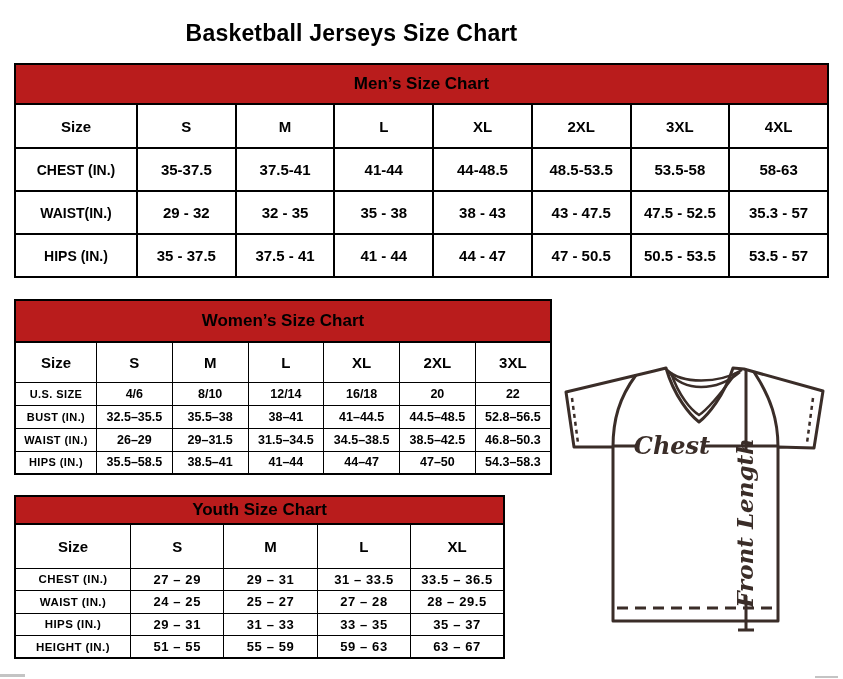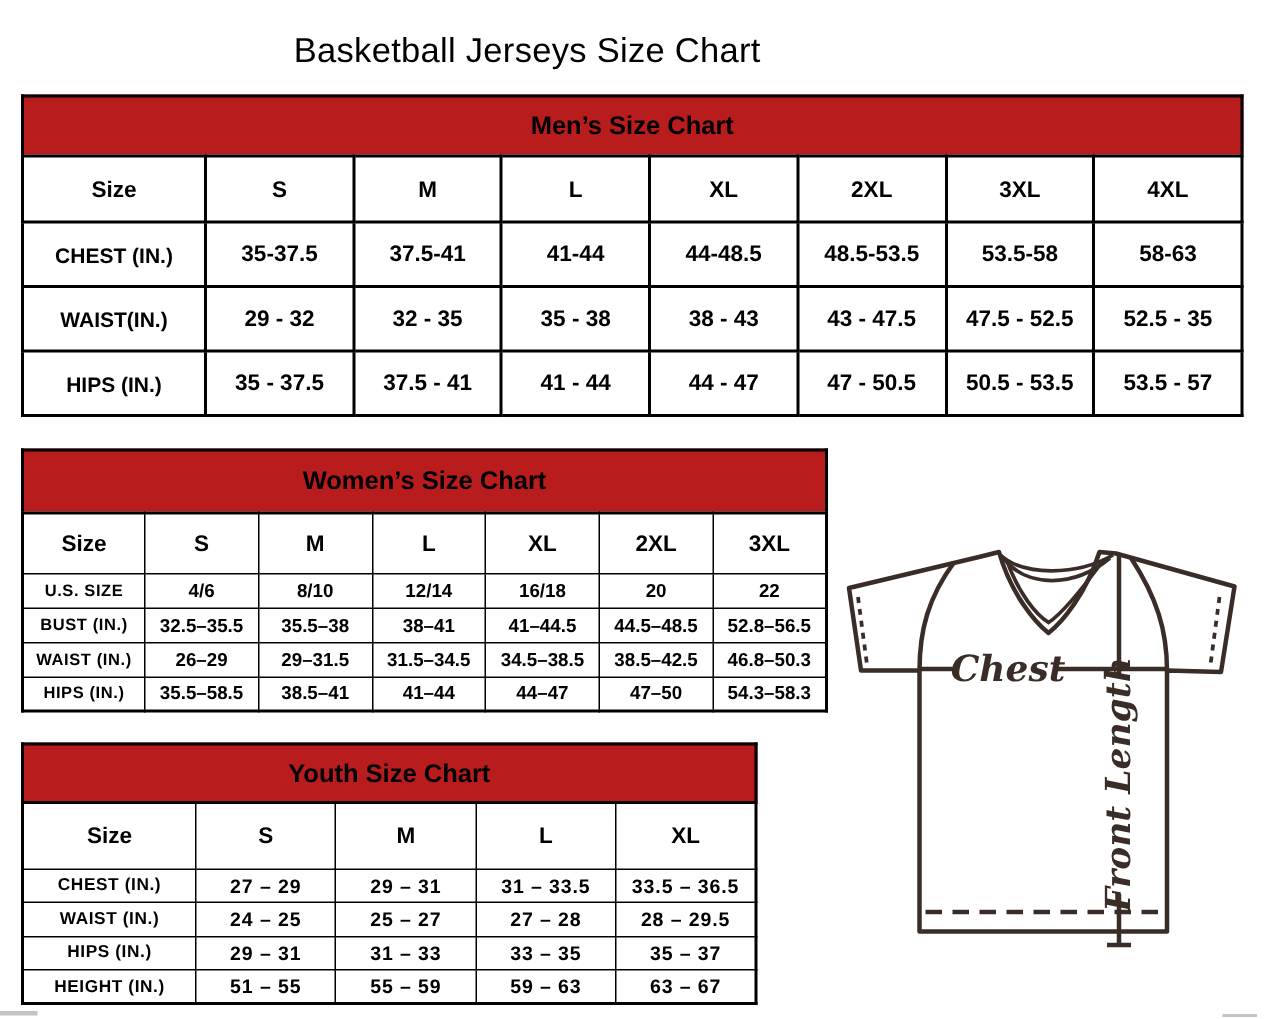--- a/index.html
+++ b/index.html
@@ -2,21 +2,21 @@
 <html><head>
 <meta charset="utf-8">
 <style>
   html,body{margin:0;padding:0;}
   body{
     width:843px;height:679px;position:relative;background:#ffffff;
     font-family:"Liberation Sans",sans-serif;color:#000;overflow:hidden;
   }
   .page-title{
     position:absolute;top:5px;left:0;width:703px;text-align:center;
-    font-size:23px;font-weight:normal;letter-spacing:.2px;
+    font-size:23px;font-weight:bold;letter-spacing:.2px;
   }
   .chart{position:absolute;}
   .chart .band{
     box-sizing:border-box;border:2px solid #000;border-bottom:0;
     background:#b91c1c;display:flex;align-items:center;justify-content:center;
     font-weight:bold;font-size:17px;
   }
   .chart table{
     width:100%;border-collapse:collapse;table-layout:fixed;
     border:2px solid #000;
@@ -38,21 +38,21 @@
   .womens .band{height:42px;}
   .womens th,.womens td{border:1.5px solid #000;}
   .womens thead tr{height:40px;}
   .womens thead th{font-size:15px;}
   .womens thead th:first-child{width:80px;}
   .womens tbody tr{height:23px;padding-left:44px;}
   .womens tbody th{font-size:11px;letter-spacing:.4px;}
   .womens tbody td{font-size:12.5px;}
   
   .youth{left:14px;top:495px;width:491px;}
-  .youth .band{height:39px;}
+  .youth .band{height:28px;}
   .youth th,.youth td{border:1.5px solid #000;}
   .youth thead tr{height:44px;}
   .youth thead th{font-size:15px;}
   .youth thead th:first-child{width:114px;}
   .youth tbody tr{height:22.5px;}
   .youth tbody th{font-size:11.5px;letter-spacing:.4px;}
   .youth tbody td{font-size:13px;letter-spacing:.6px;margin-left:20px;}
   
   .jersey{position:absolute;left:556px;top:358px;width:287px;height:305px;margin:0;}
   .jersey svg{display:block;}
@@ -97,21 +97,21 @@
           <td>58-63</td>
         </tr>
         <tr>
           <th>WAIST(IN.)</th>
           <td>29 - 32</td>
           <td>32 - 35</td>
           <td>35 - 38</td>
           <td>38 - 43</td>
           <td>43 - 47.5</td>
           <td>47.5 - 52.5</td>
-          <td>52.5 - 35</td>
+          <td>35.3 - 57</td>
         </tr>
         <tr>
           <th>HIPS (IN.)</th>
           <td>35 - 37.5</td>
           <td>37.5 - 41</td>
           <td>41 - 44</td>
           <td>44 - 47</td>
           <td>47 - 50.5</td>
           <td>50.5 - 53.5</td>
           <td>53.5 - 57</td>

